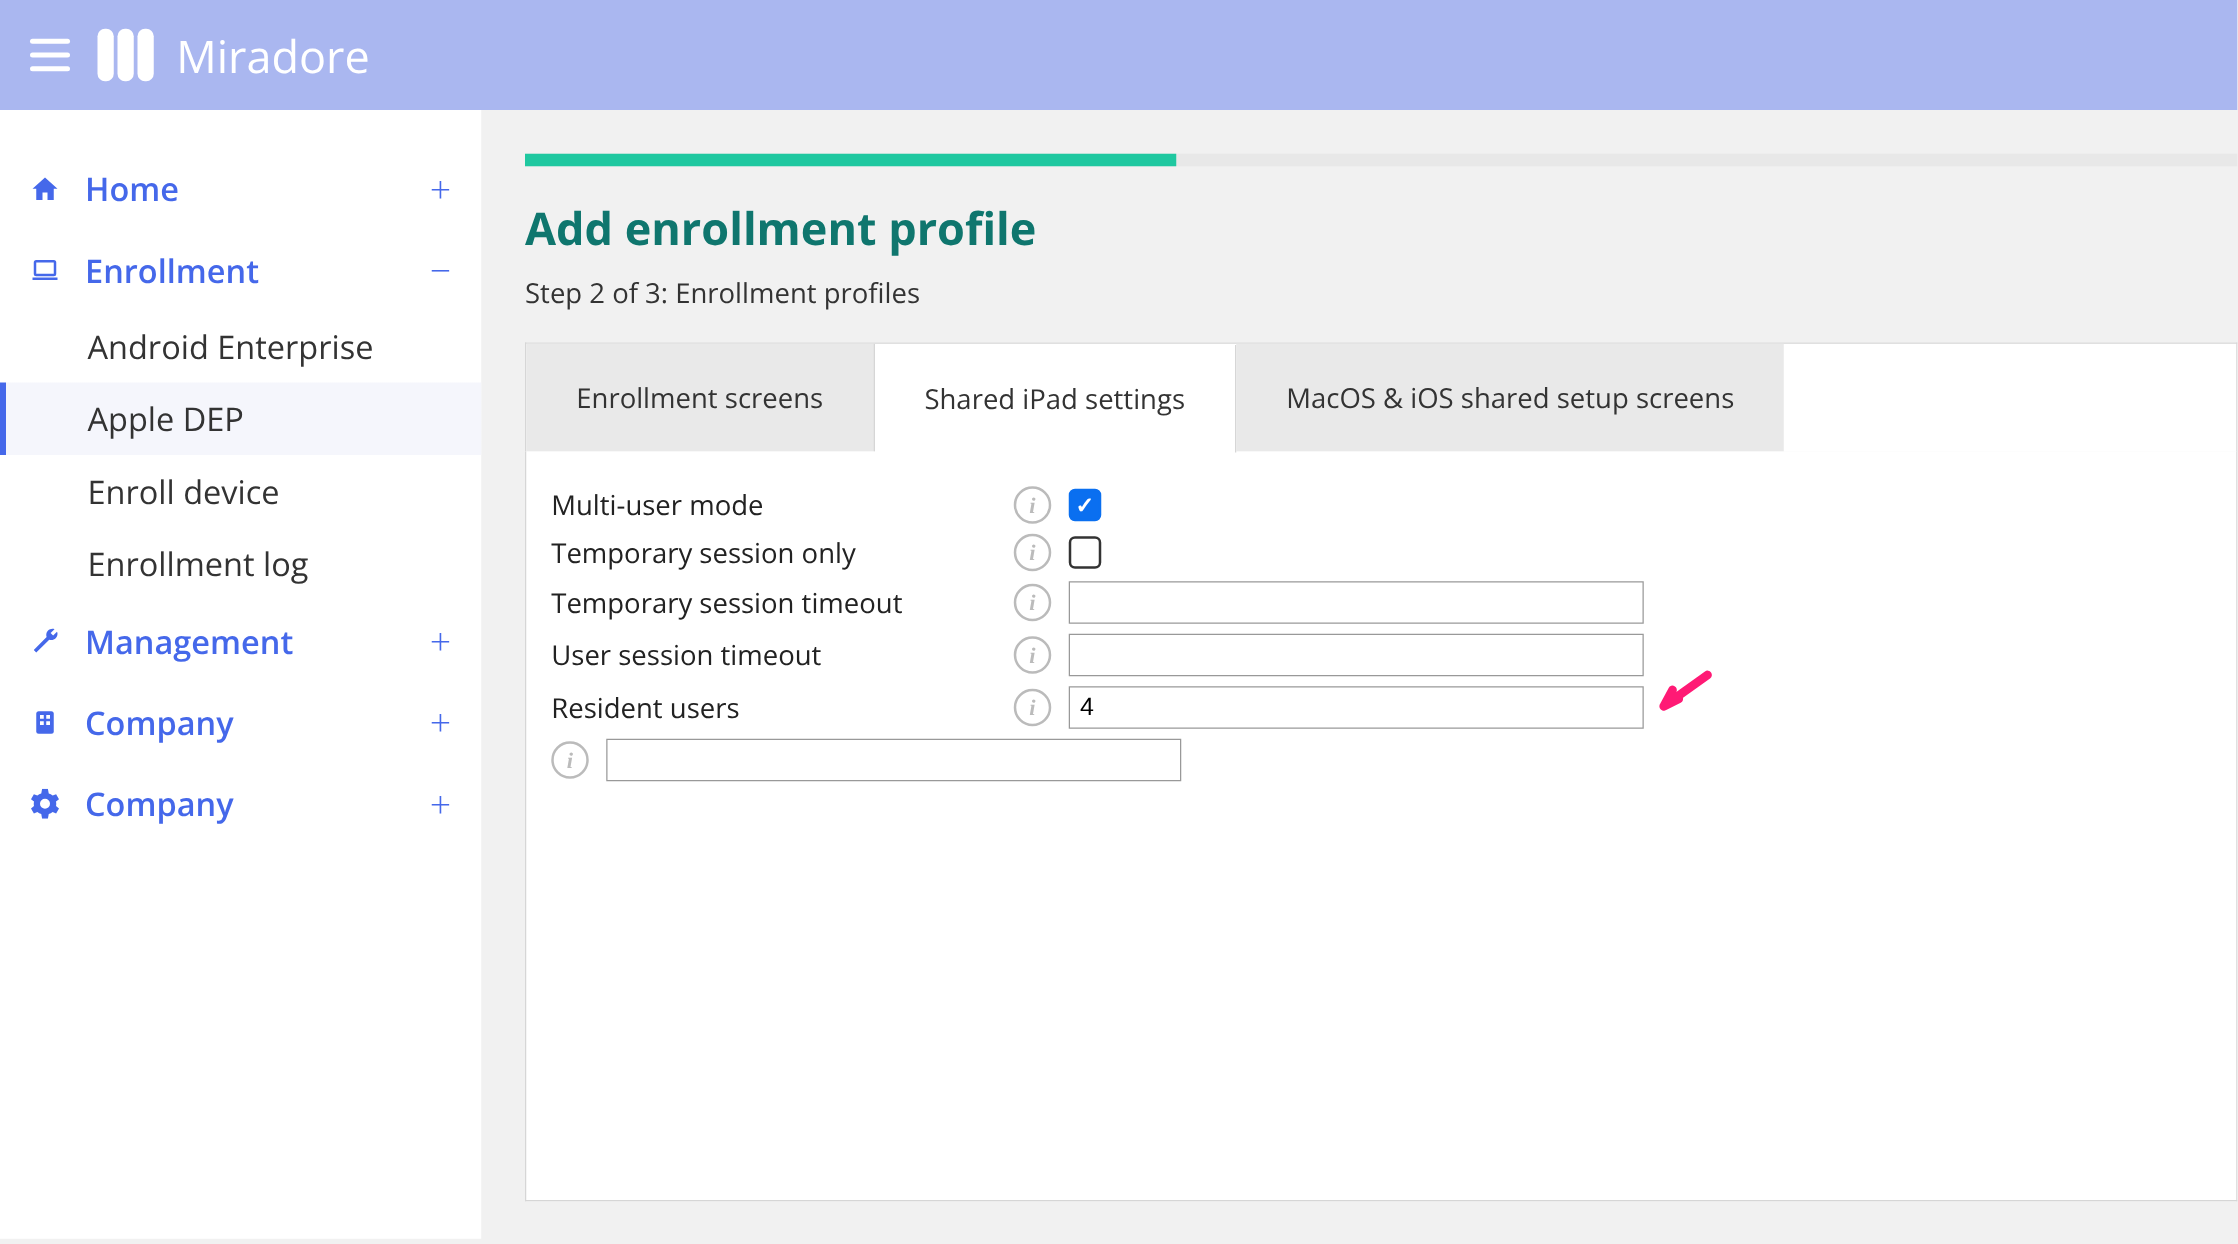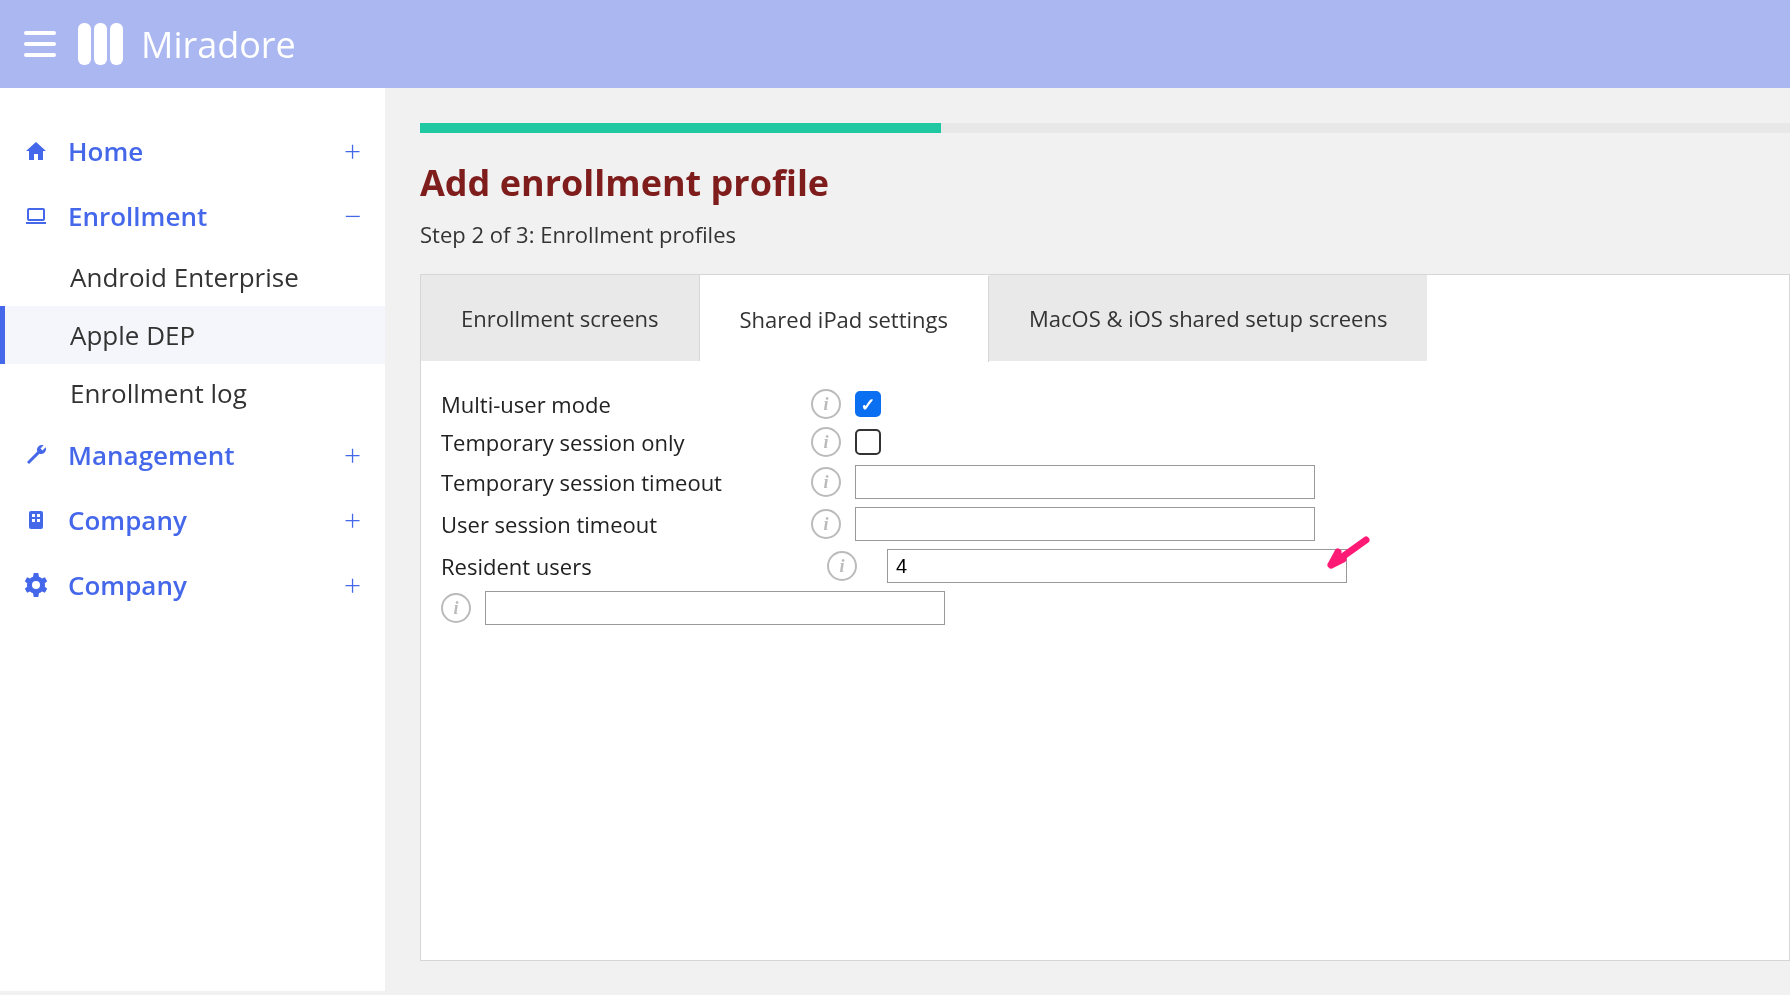--- a/index.html
+++ b/index.html
@@ -114,21 +114,21 @@
       position: relative;
     }
     .progress-fill {
       height: 100%;
       background: #1fc8a0;
       width: 38%;
     }
     .page-title {
       font-size: 36px;
       font-weight: 700;
-      color: #7f1d1d;
+      color: #0f766e;
       margin: 25px 0 12px 35px;
     }
     .step-text {
       font-size: 22px;
       color: #333;
       margin: 12px 0 0 35px;
     }
     .tabs-container {
       margin: 25px 0 0 35px;
       background: #fff;
@@ -260,20 +260,21 @@
               <path d="M2 19h20"></path>
             </svg>
         </div>
         <span class="nav-label">Enrollment</span>
       </div>
       <span class="nav-toggle">−</span>
     </div>
 
     <div class="nav-subitem">Android Enterprise</div>
     <div class="nav-subitem active">Apple DEP</div>
+    <div class="nav-subitem">Enroll device</div>
     <div class="nav-subitem">Enrollment log</div>
 
     <div class="nav-item">
       <div class="nav-item-left">
         <div class="nav-icon">
           <svg viewBox="0 0 24 24" width="24" height="24" fill="#4568ea">
               <path d="M22 6c0 2.8-2.2 5-5 5-.6 0-1.1-.1-1.6-.3L5 21l-2-2L13.3 8.6C13.1 8.1 13 7.6 13 7c0-2.8 2.2-5 5-5 .6 0 1.1.1 1.6.3l-3.1 3.1 2 2 3.1-3.1c.3.5.4 1.1.4 1.7z"></path>
             </svg>
         </div>
         <span class="nav-label">Management</span>
@@ -337,21 +338,21 @@
       <div class="form-row">
         <div class="form-label">Temporary session timeout</div>
         <div class="info-icon">i</div>
         <input class="text-input" type="text" value="" style="">
       </div>
       <div class="form-row">
         <div class="form-label">User session timeout</div>
         <div class="info-icon">i</div>
         <input class="text-input" type="text" value="" style="">
       </div>
-      <div class="form-row" style="position:relative;gap:16px;">
+      <div class="form-row" style="position:relative;">
         <div class="form-label">Resident users</div>
         <div class="info-icon">i</div>
         <input class="text-input" type="text" value="4" style="">
         <svg class="arrow-annotation" style="left:880px; top:-14px;" viewBox="0 0 50 40">
           <path d="M45 5 L10 30 M10 30 L22 24 M10 30 L17 17" stroke="#ff1a75" stroke-width="7" fill="none" stroke-linecap="round" stroke-linejoin="round"></path>
         </svg>
       </div>
       <div class="form-row">
         <div class="info-icon">i</div>
         <input class="text-input" type="text" value="" style="">

